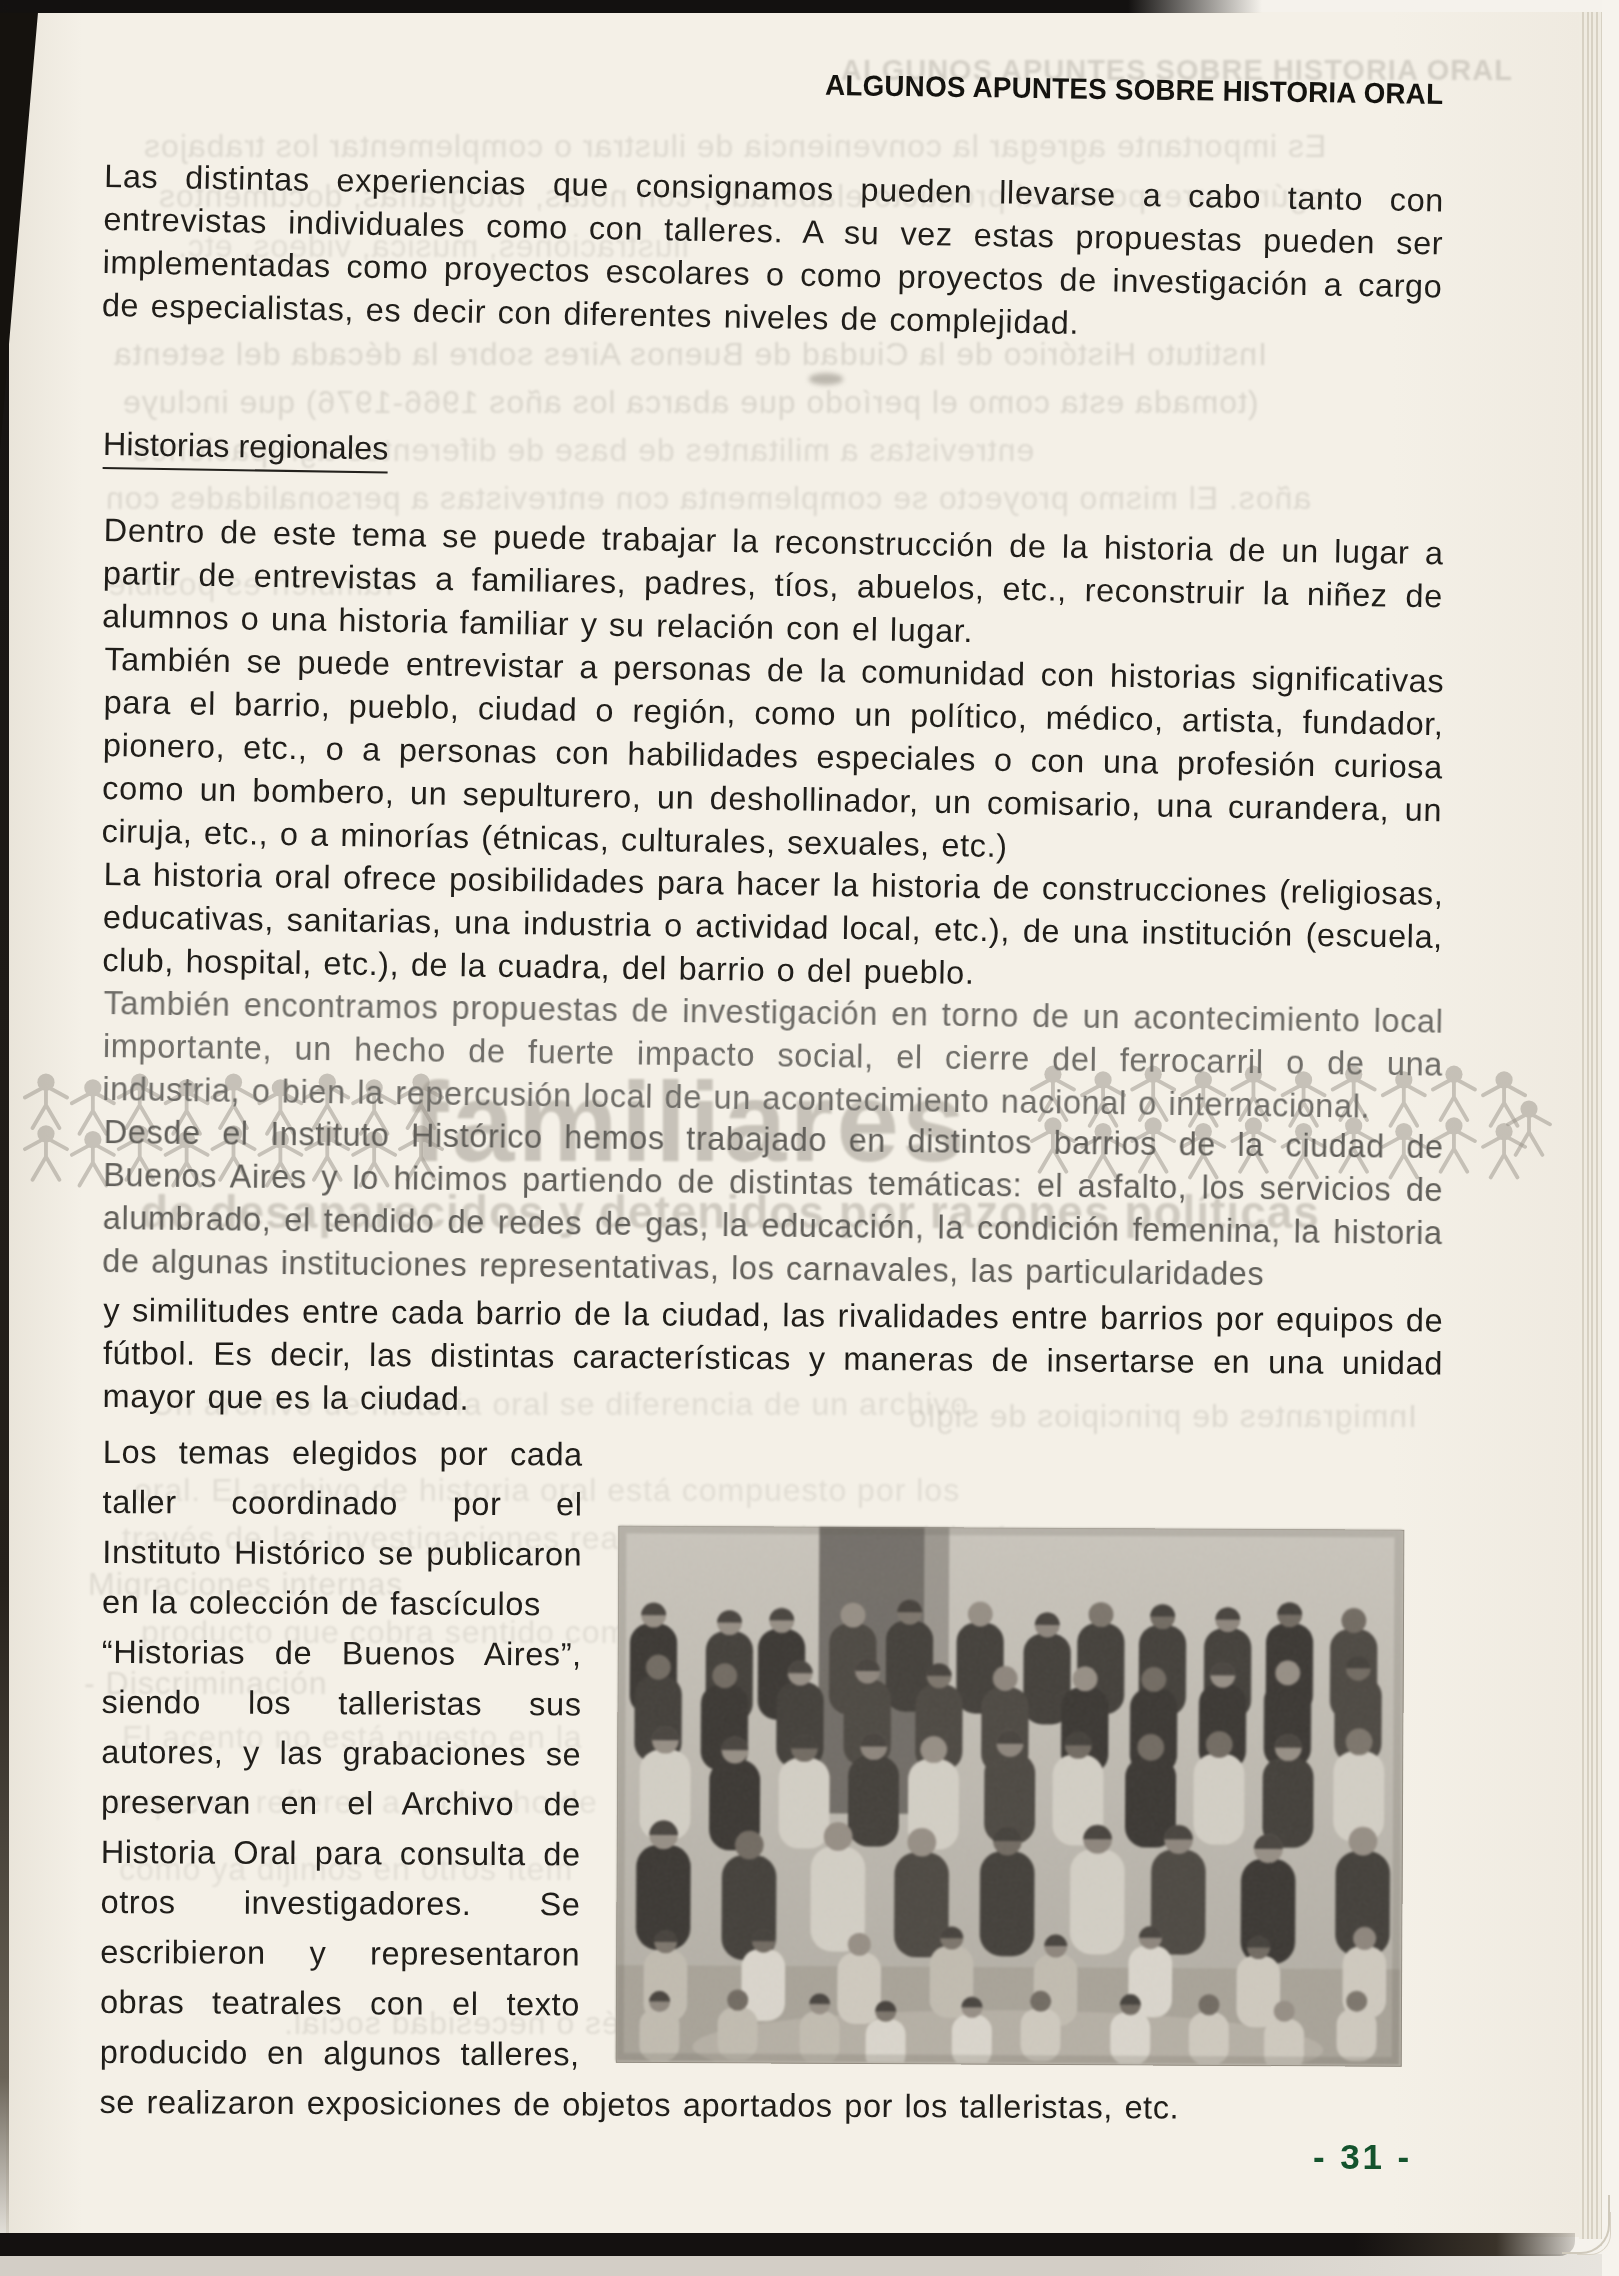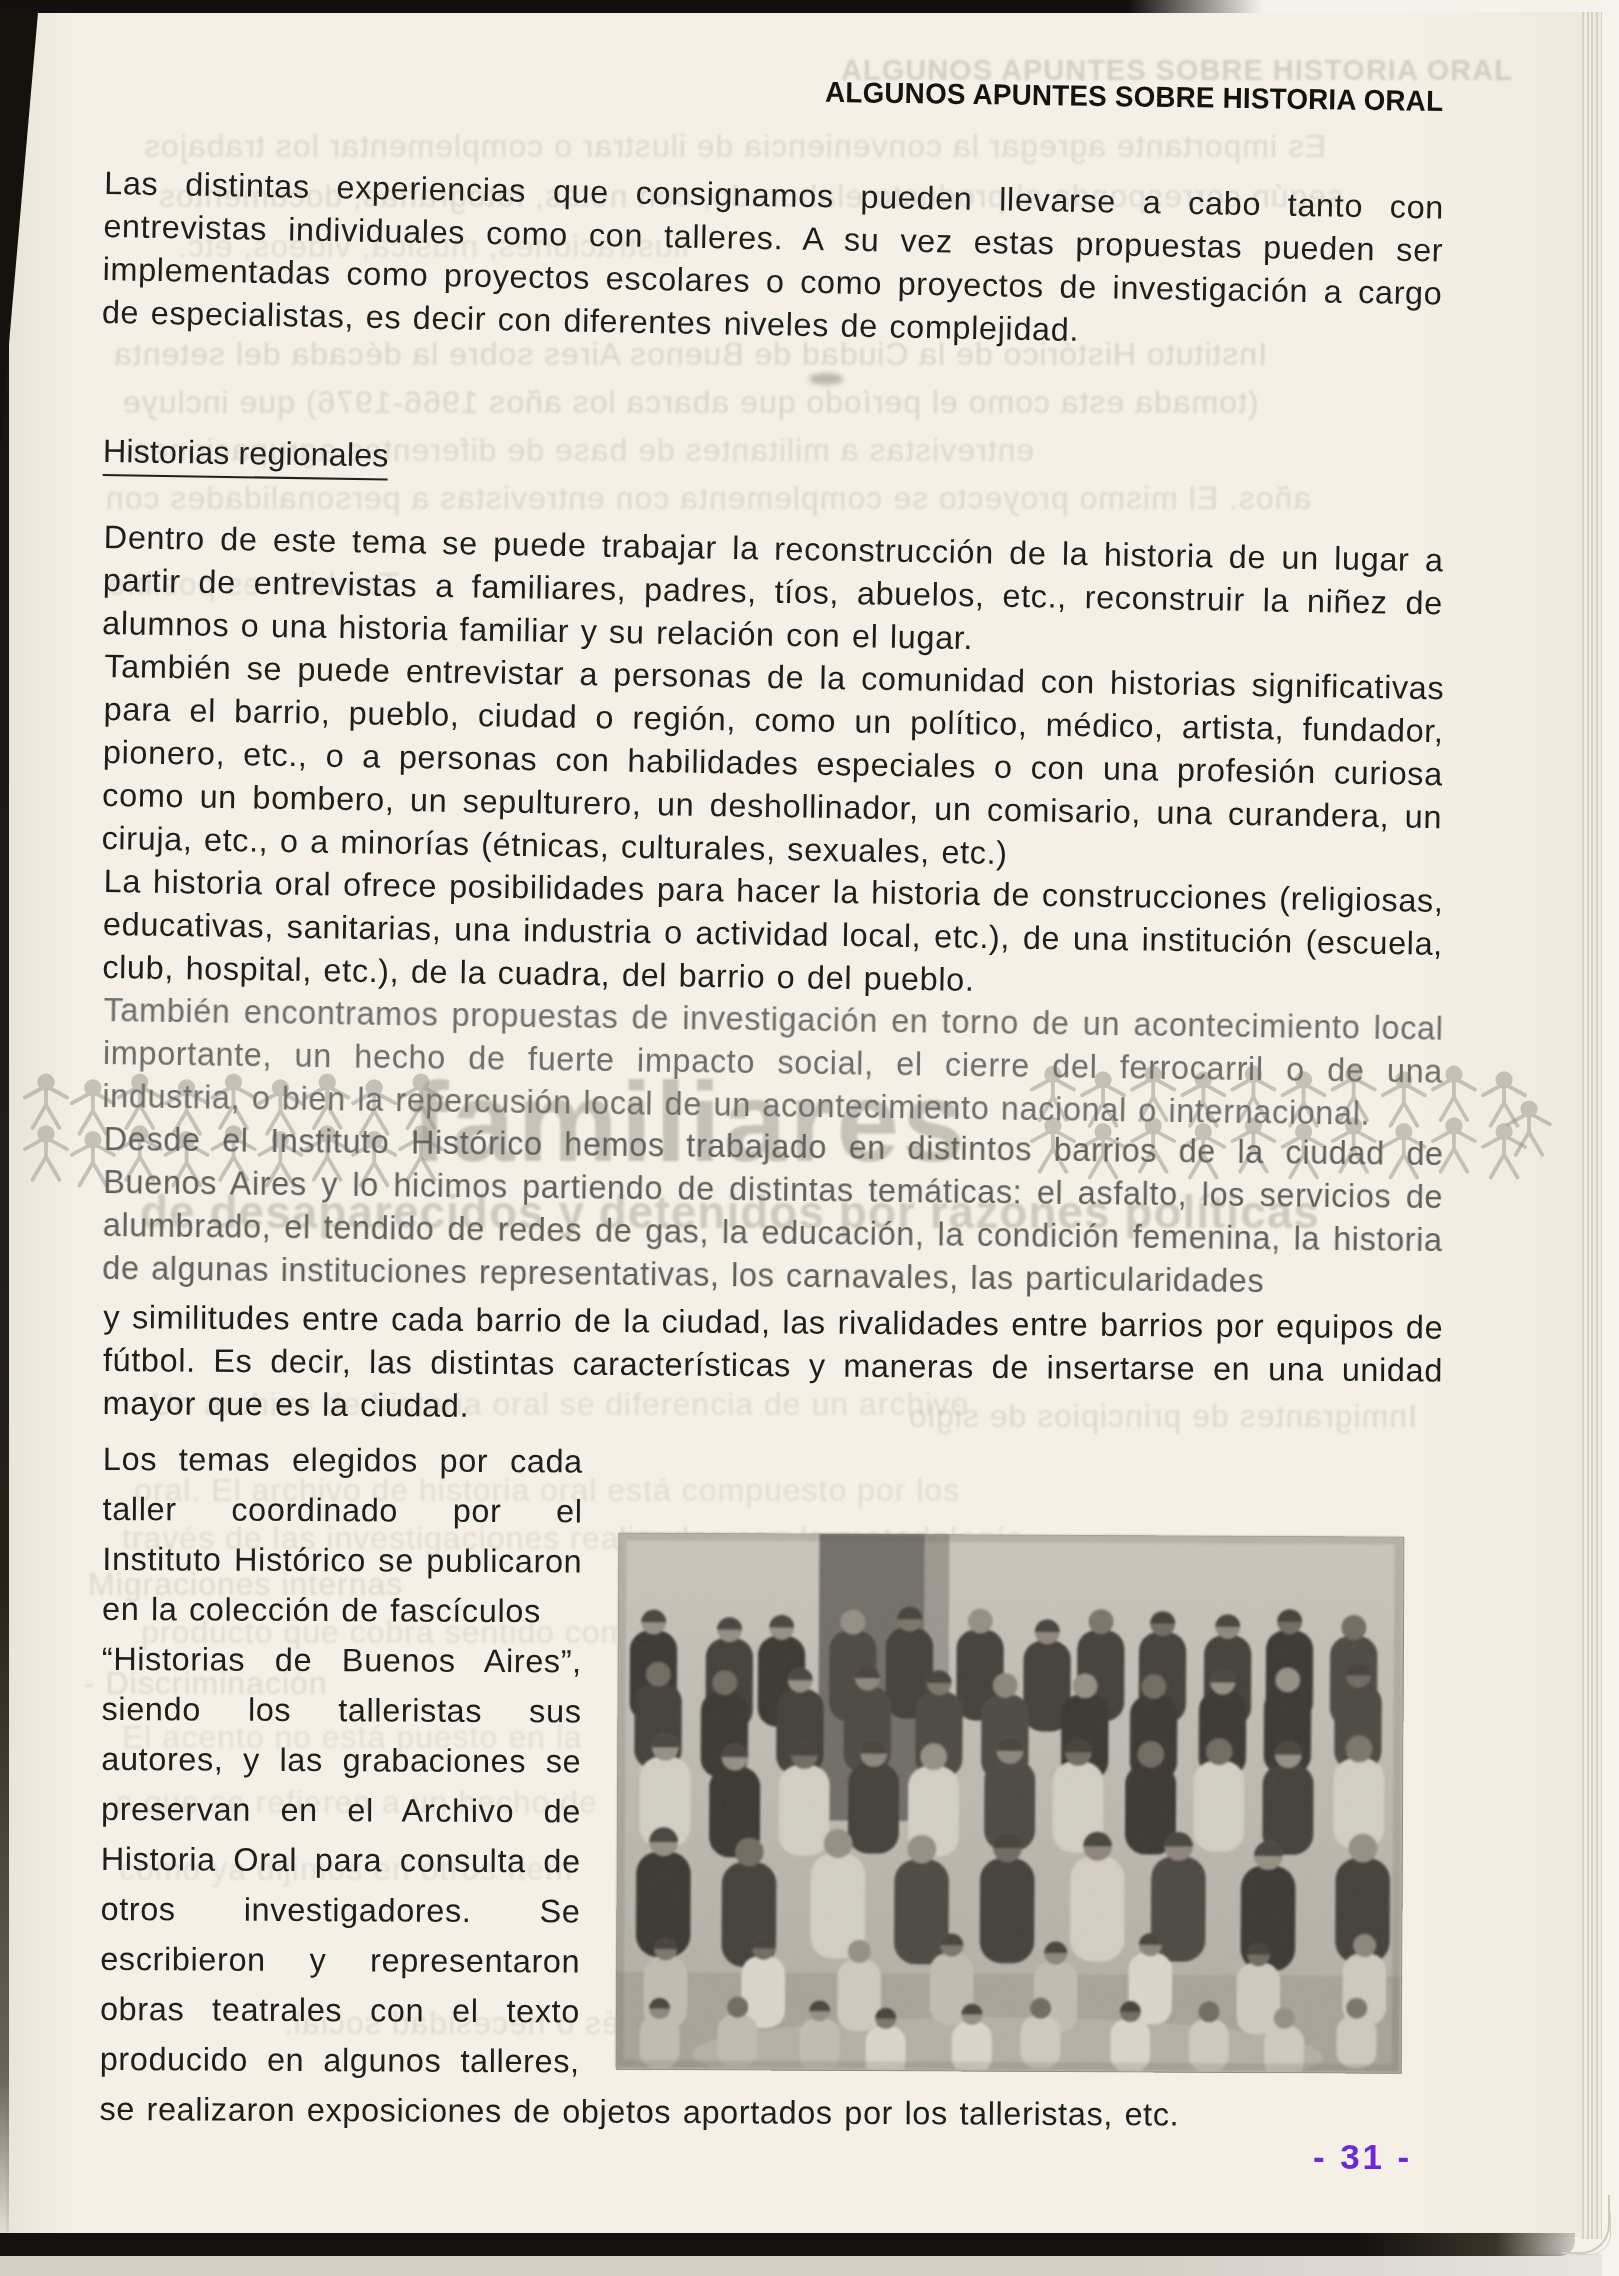--- a/index.html
+++ b/index.html
@@ -16,21 +16,21 @@
   .bleed-line.bold{font-weight:bold;font-size:29px;}
 
   
   .wm-word{position:absolute;left:411px;top:1057px;z-index:2;font-size:113px;font-weight:600;
            letter-spacing:2.9px;color:#8b857a;opacity:.42;filter:blur(1.1px);}
   .wm-sub{position:absolute;left:140px;top:1185px;z-index:2;font-size:46px;font-weight:700;
           letter-spacing:1px;color:#948e83;opacity:.38;filter:blur(1px);white-space:nowrap;}
   .wm-chain{position:absolute;z-index:2;opacity:.5;}
 
   
-  .content{position:absolute;left:103px;top:84px;width:1340px;z-index:3;color:#201e1a;}
+  .content{position:absolute;left:103px;top:77px;width:1340px;z-index:3;color:#201e1a;}
   .running-title{font-size:29px;line-height:34px;font-weight:bold;text-align:right;
                  letter-spacing:0.2px;color:#14130f;transform:rotate(.85deg) scaleX(.96);
                  transform-origin:right bottom;}
   .body{font-size:32.5px;line-height:43px;text-align:justify;margin:0;
         letter-spacing:0.6px;word-spacing:1.9px;transform-origin:left center;}
   .intro{margin-top:44px;transform:rotate(1.05deg);}
   .section-heading{margin:98px 0 0;font-size:32.5px;font-weight:400;line-height:38px;
                    transform:rotate(.9deg);transform-origin:left center;}
   .section-heading .underlined{border-bottom:2.9px solid #23211d;padding-bottom:4.8px;}
   .tilt-a{margin-top:46px;transform:rotate(1deg);}
@@ -39,21 +39,21 @@
   .faded{color:#6f6d68;filter:blur(0.4px);transform:rotate(.8deg);}
   .faded2{color:#615f5a;filter:blur(0.3px);transform:rotate(.65deg);}
   .tilt-f{transform:rotate(.45deg);margin-top:5.7px;}
   .bottom{margin-top:9.6px;transform:rotate(.3deg);transform-origin:left top;}
   .bottom .body{line-height:50px;}
   .photo-wrap{float:right;width:786px;height:537px;margin:96px 38px 0 36px;
               background:#b9b4aa;box-shadow:0 0 0 1px #8f897e inset;}
   .photo-wrap svg{display:block;filter:blur(0.8px) contrast(.97);}
 
   .page-number{position:absolute;left:1313px;top:2137px;z-index:4;font-size:35px;
-               font-weight:bold;letter-spacing:2.9px;color:#6d28d9;}
+               font-weight:bold;letter-spacing:2.9px;color:#14532d;}
 
   
   .edge-top{position:absolute;left:0;top:0;height:13.4px;width:1262px;z-index:5;
             background:linear-gradient(90deg,#131110 0 1128px,rgba(19,17,16,0) 1262px);}
   .edge-left{position:absolute;left:0;top:0;width:8.6px;height:2258px;z-index:5;
              background:linear-gradient(180deg,#131110 0%,#26211b 70%,#6b6458 92%,rgba(107,100,88,0));}
   .gutter-wedge{position:absolute;left:0;top:0;width:57px;height:478px;z-index:5;
                 background:#15120e;clip-path:polygon(0px 12.4px,38px 12.4px,11.5px 315px,0px 449px);}
   .page-stack{position:absolute;left:1579px;top:11.5px;width:23px;height:2227px;z-index:5;
               background:repeating-linear-gradient(90deg,#efebe1 0 2.9px,#d7d1c3 2.9px 4.8px);}

